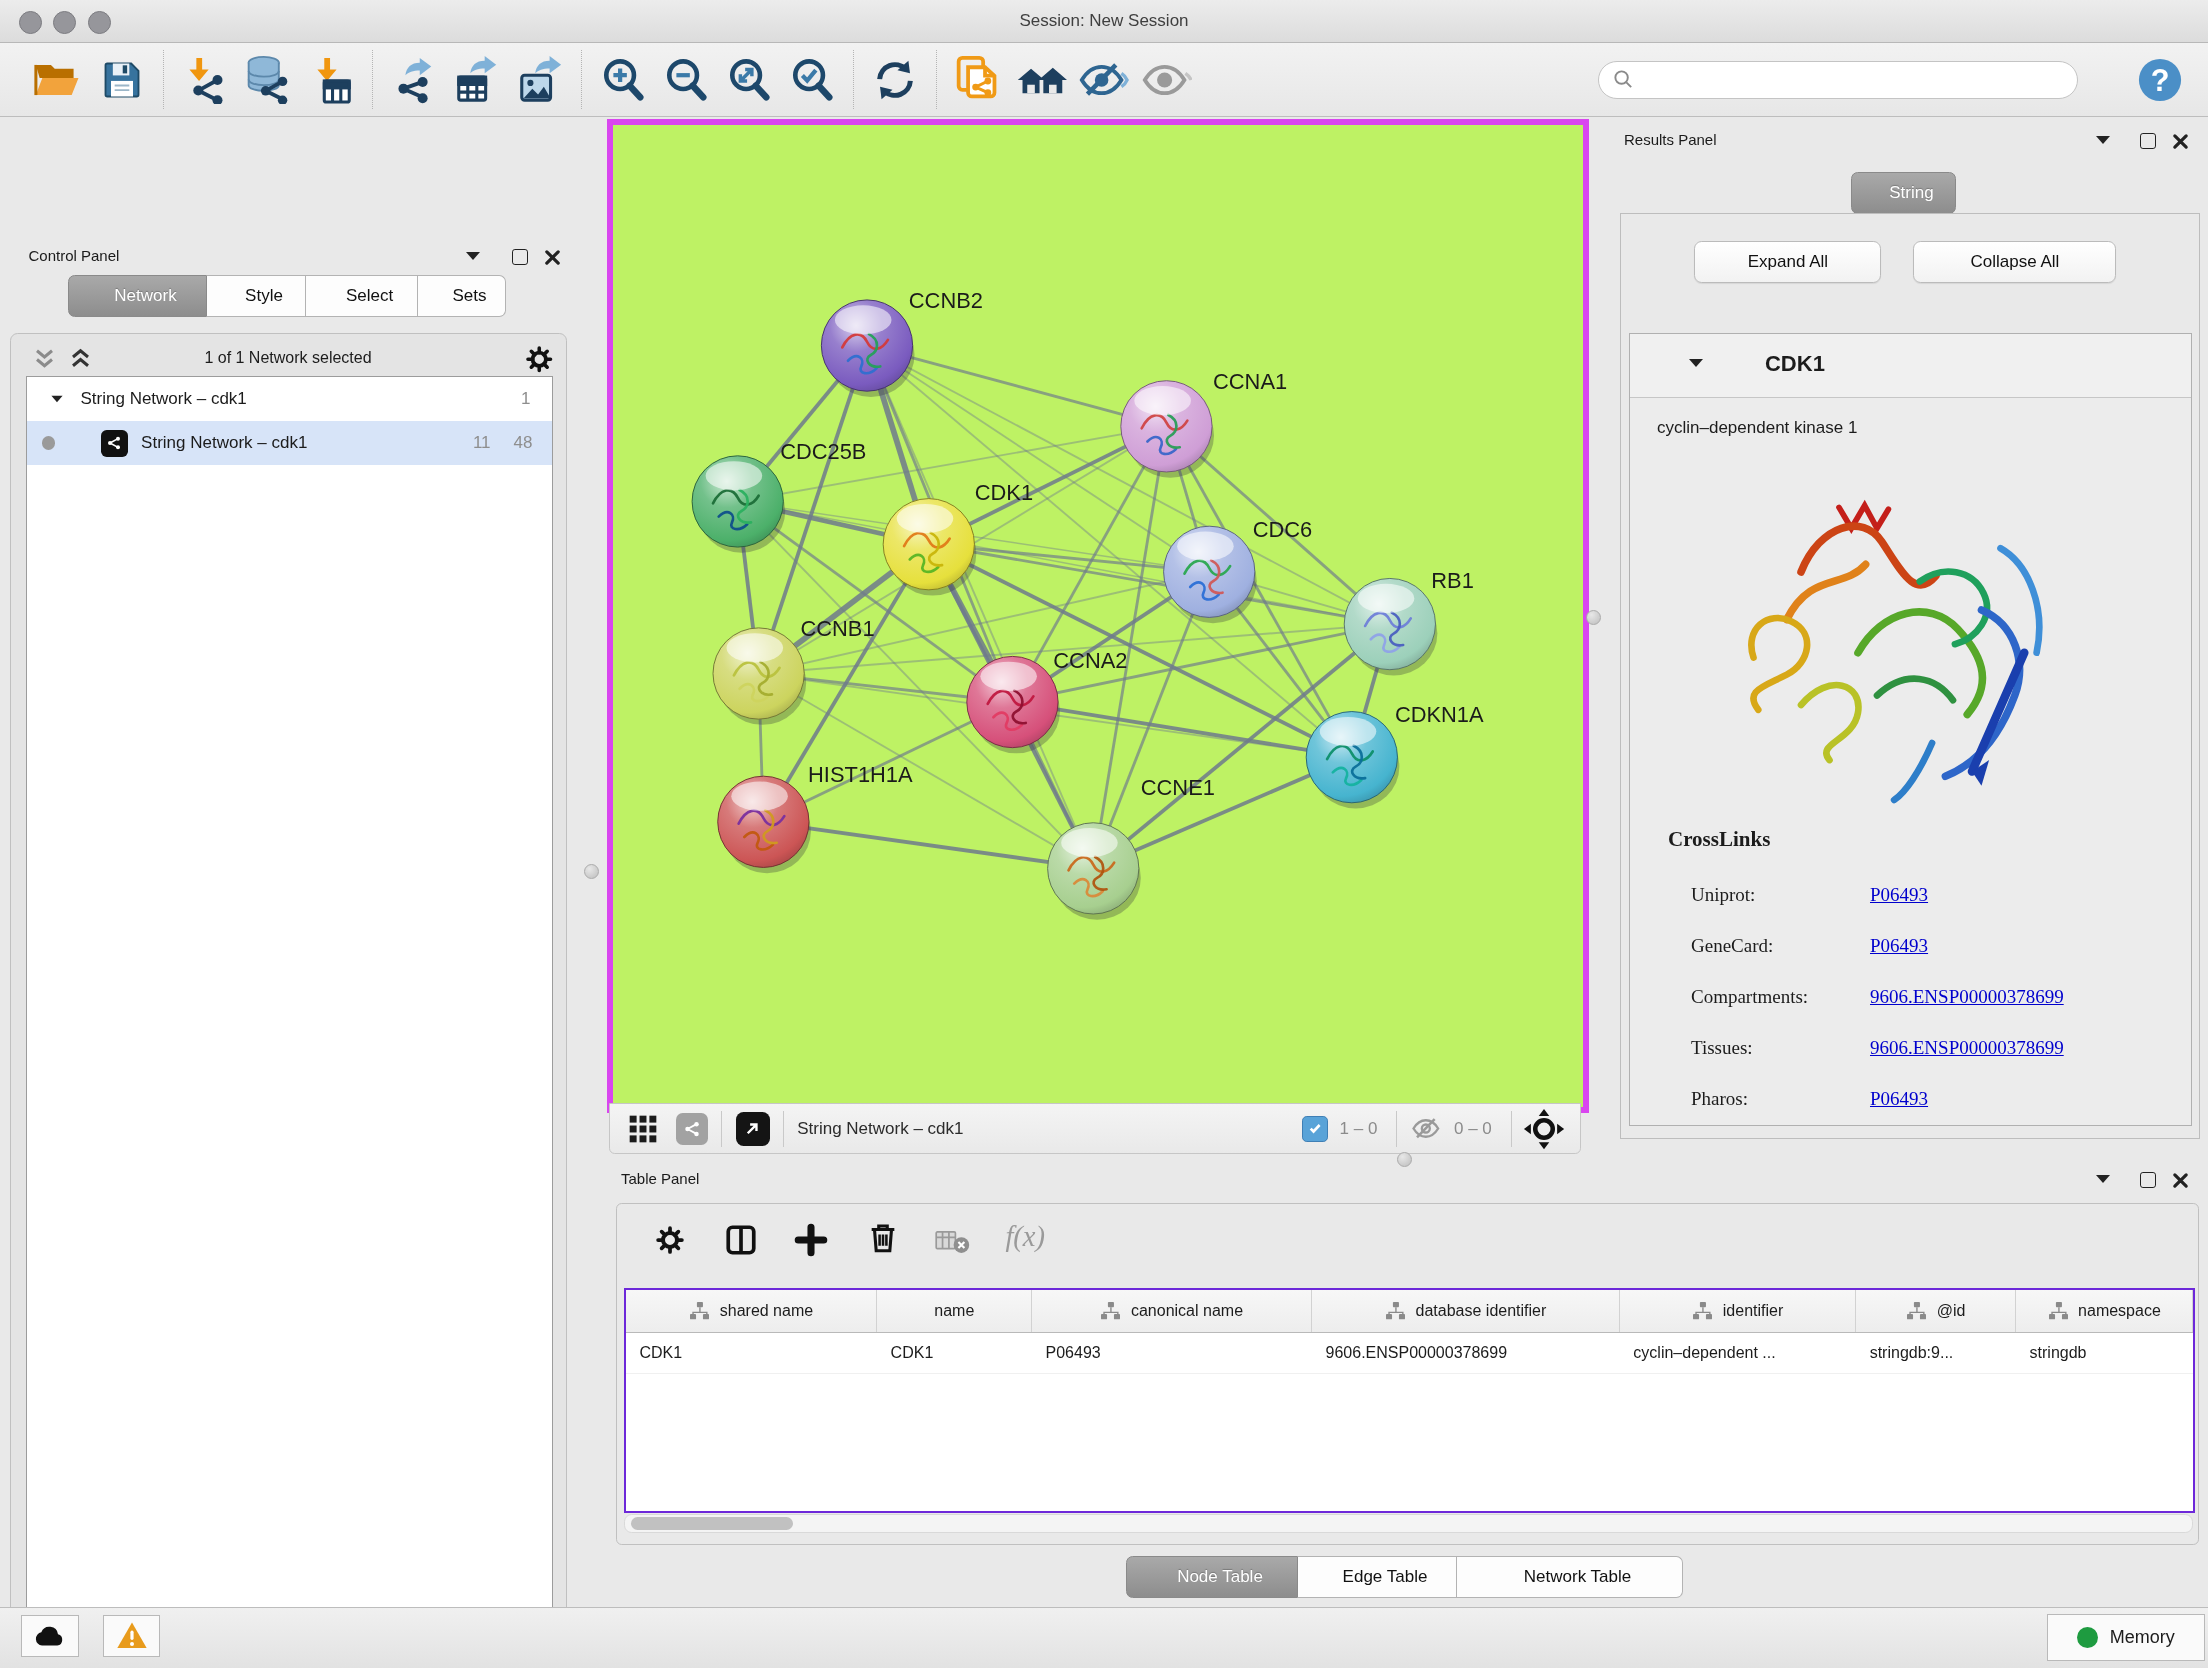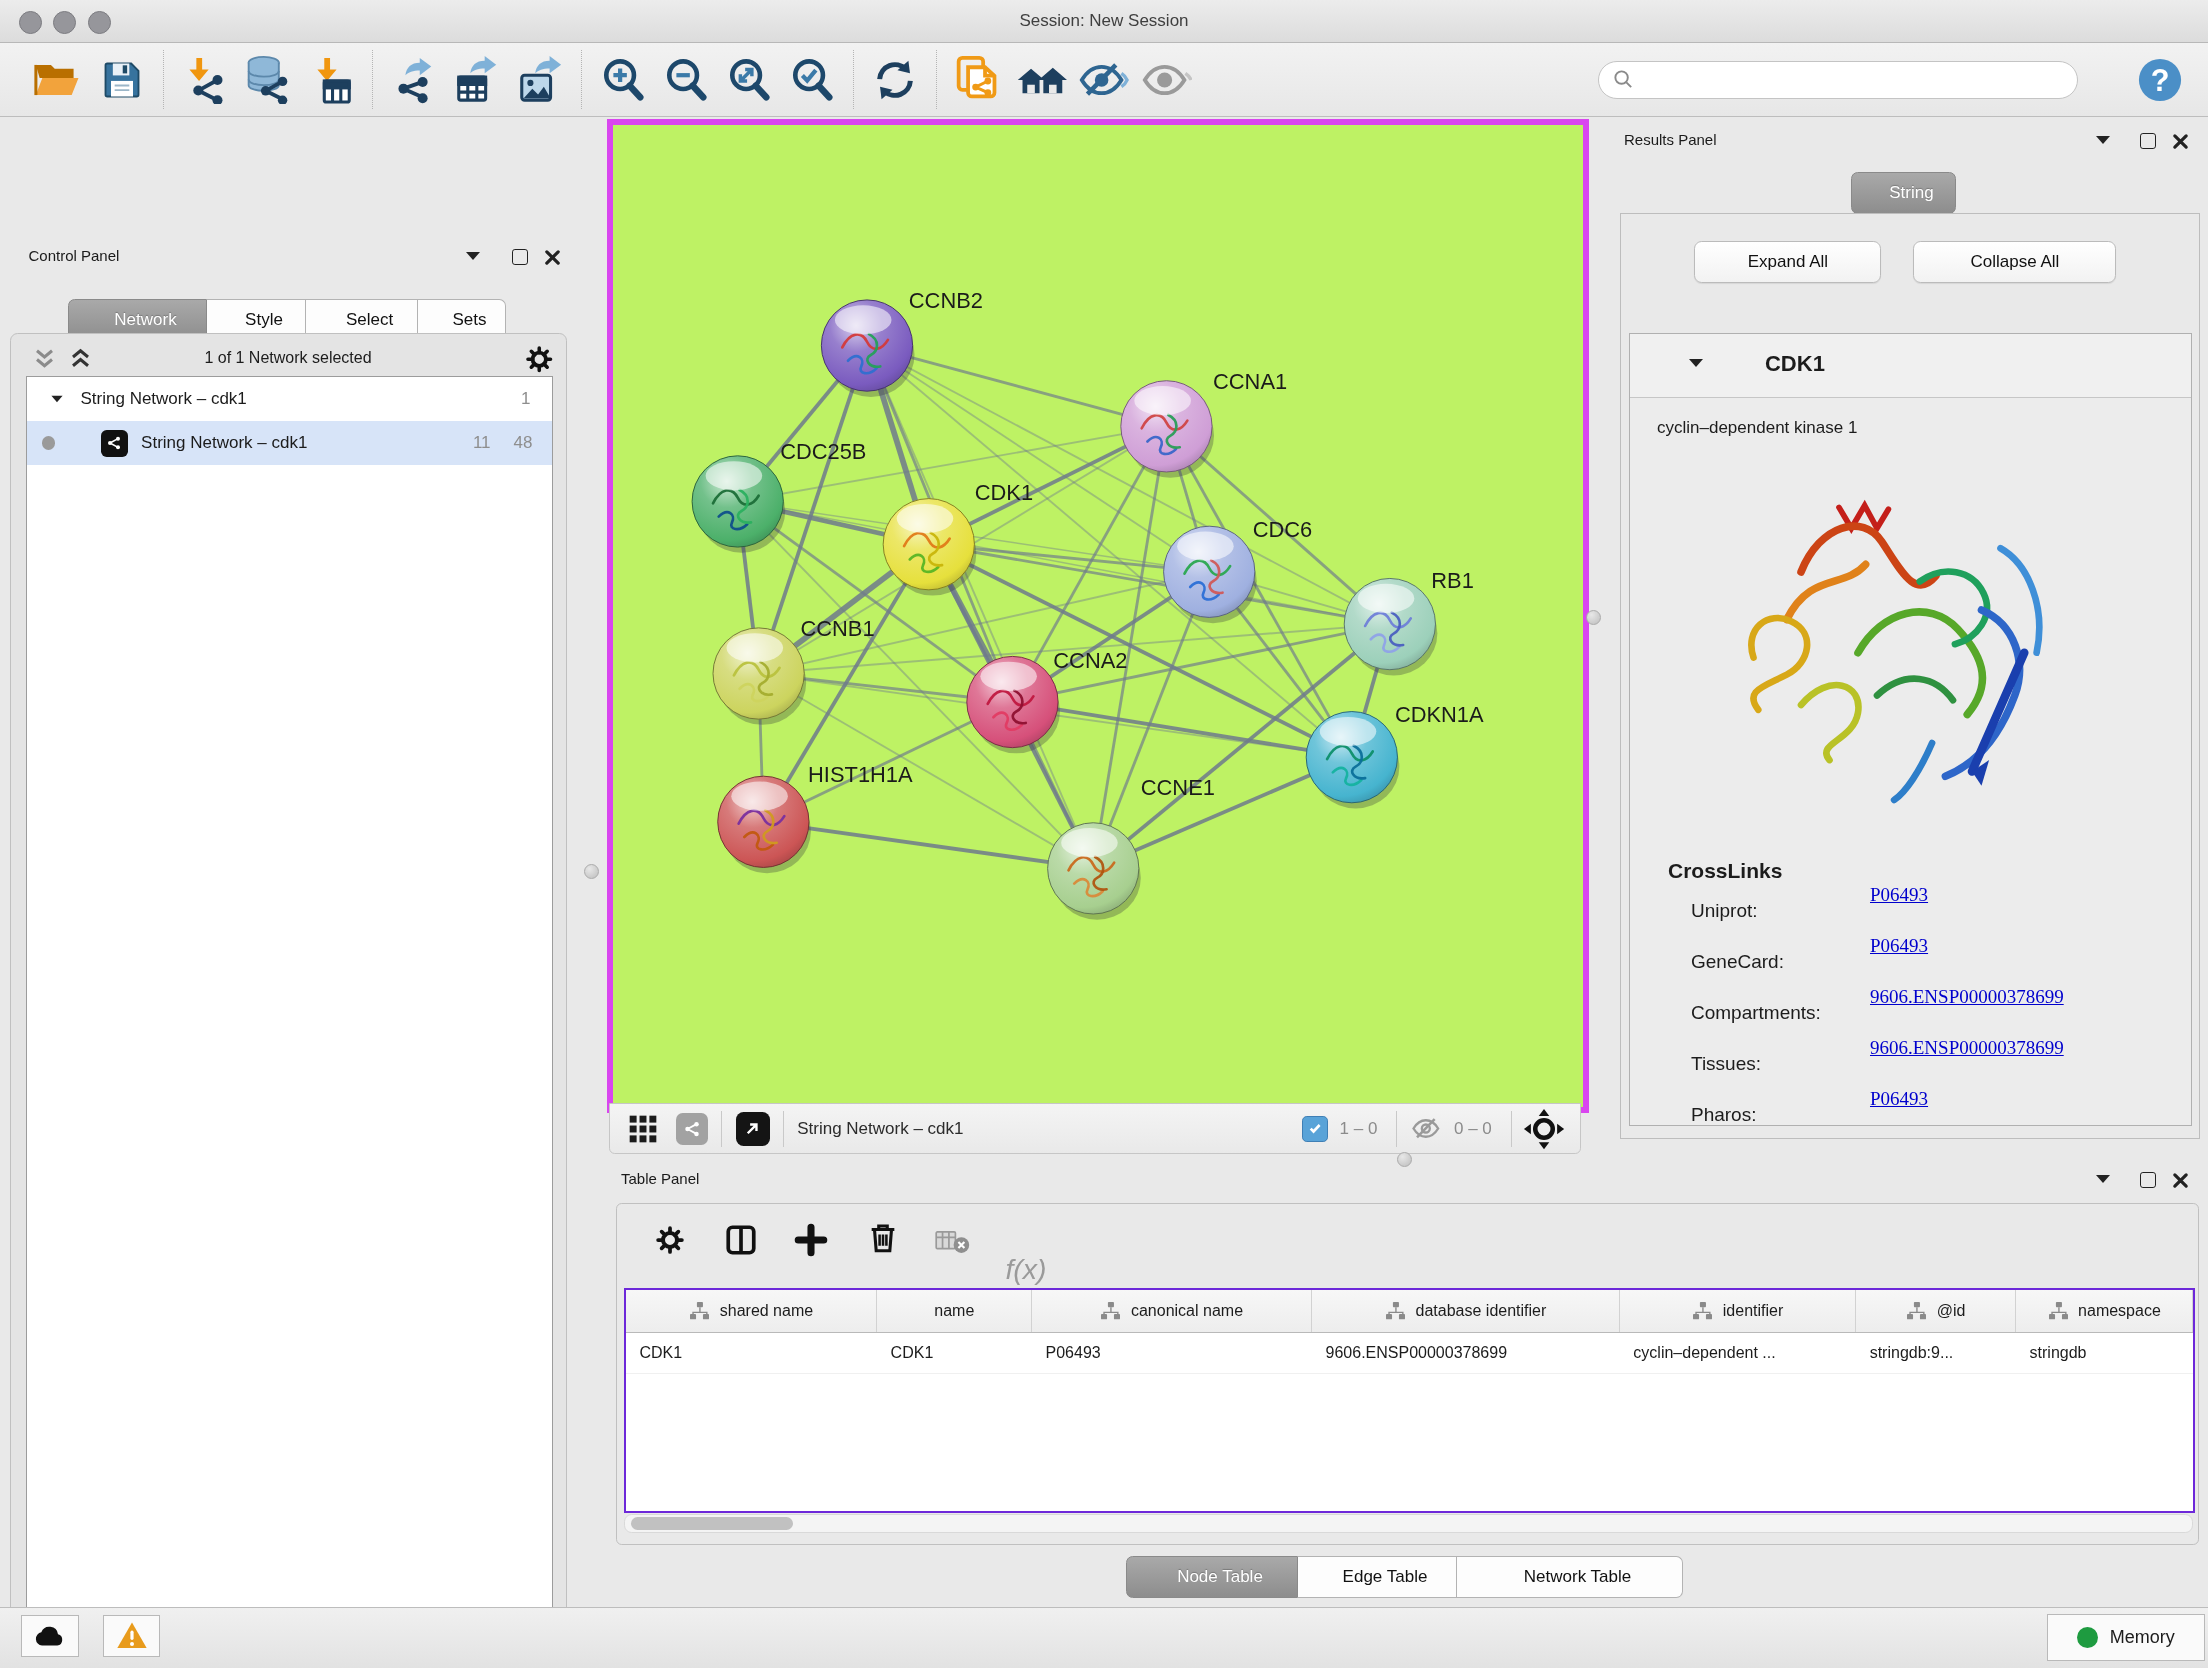--- a/index.html
+++ b/index.html
@@ -46,21 +46,21 @@
   
   .canvas{background:#bef264;border:6px solid #d946ef;}
   .ntb{background:linear-gradient(#f4f4f4,#e9e9e9);border:1px solid #c6c6c6;border-radius:0 0 5.7px 5.7px;
     display:flex;align-items:center;}
   .ntb .vdiv{width:0;height:36px;border-left:1px solid #c9c9c9;margin:0 13.3px;}
   .grip{width:13.3px;height:13.3px;border-radius:50%;background:radial-gradient(circle at 35% 30%,#e8e8e8,#bdbdbd);
     border:1px solid #ababab;}
   
   .r-outer{background:#e9e9e9;border:1px solid #bdbdbd;}
   .r-section{background:#ececec;border:1px solid #b0b0b0;}
-  .serif{font-family:Liberation Sans, sans-serif;margin-top:32px;}
+  .serif{font-family:Liberation Serif, serif;}
   .xlink{color:#0000cd;text-decoration:underline;font-family:"Liberation Serif",serif;}
   
   .tp-box{background:#e9e9e9;border:1px solid #c0c0c0;border-radius:5.7px;}
   .tbl{border:2px solid #6d28d9;background:#fff;}
   .tbl-head{display:flex;background:linear-gradient(#f7f7f7,#ededed);border-bottom:1px solid #b9b9b9;height:42px;}
   .th{display:flex;align-items:center;justify-content:center;font-size:16px;gap:9.5px;
       border-right:1px solid #d2d2d2;box-sizing:border-box;overflow:hidden;white-space:nowrap;}
   .tbl-row{display:flex;height:40px;border-bottom:1px solid #f0f0f0;}
   .td{display:flex;align-items:center;font-size:16px;padding-left:13.3px;box-sizing:border-box;
       overflow:hidden;white-space:nowrap;}
@@ -258,21 +258,21 @@
 </div>
 
 <div class="abs" style="left:0;top:116px;width:574px;height:1491px">
   <span class="abs panel-title" style="left:28.5px;top:131px">Control Panel</span>
   <span class="abs tri-down" style="left:466px;top:136px"></span>
   <span class="abs float-btn" style="left:512px;top:133px"></span>
   <svg class="abs" style="left:544px;top:133px" width="17" height="17" viewBox="0 0 18 18">
     <path d="M3 3l12 12M15 3L3 15" stroke="#222" stroke-width="3.4" stroke-linecap="round"></path>
     </svg>
 
-  <div class="abs" id="cp-tabs" style="left:68px;top:183px;display:flex">
+  <div class="abs" id="cp-tabs" style="left:68px;top:159px;display:flex">
       <div class="seg active" style="width: 139px;">Network</div>
       <div class="seg" style="width: 99px;">Style</div>
       <div class="seg" style="width: 112px;">Select</div>
       <div class="seg" style="width: 88px;">Sets</div>
     </div>
 
   <div class="abs groupbox" style="left:9.5px;top:217px;width:555px;height:1385px">
     <svg class="abs" style="left:21px;top:13.3px" width="25" height="25" viewBox="0 0 20 20">
       <path d="M4 3l6 5 6-5M4 10l6 5 6-5" fill="none" stroke="#8b8b8b" stroke-width="2.4"></path>
       </svg>

